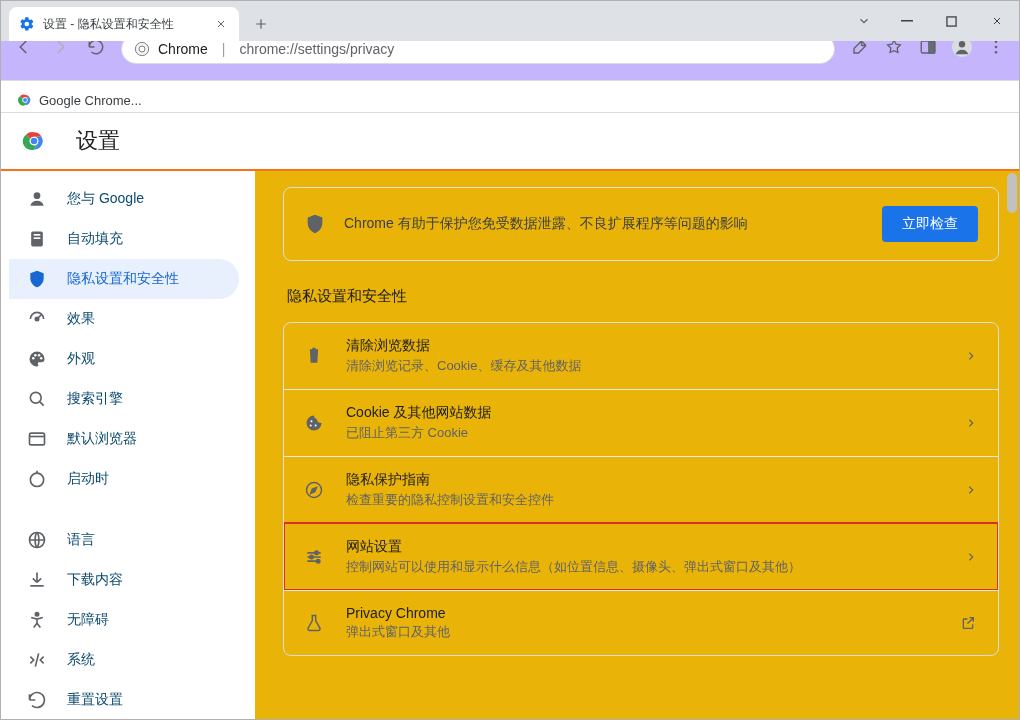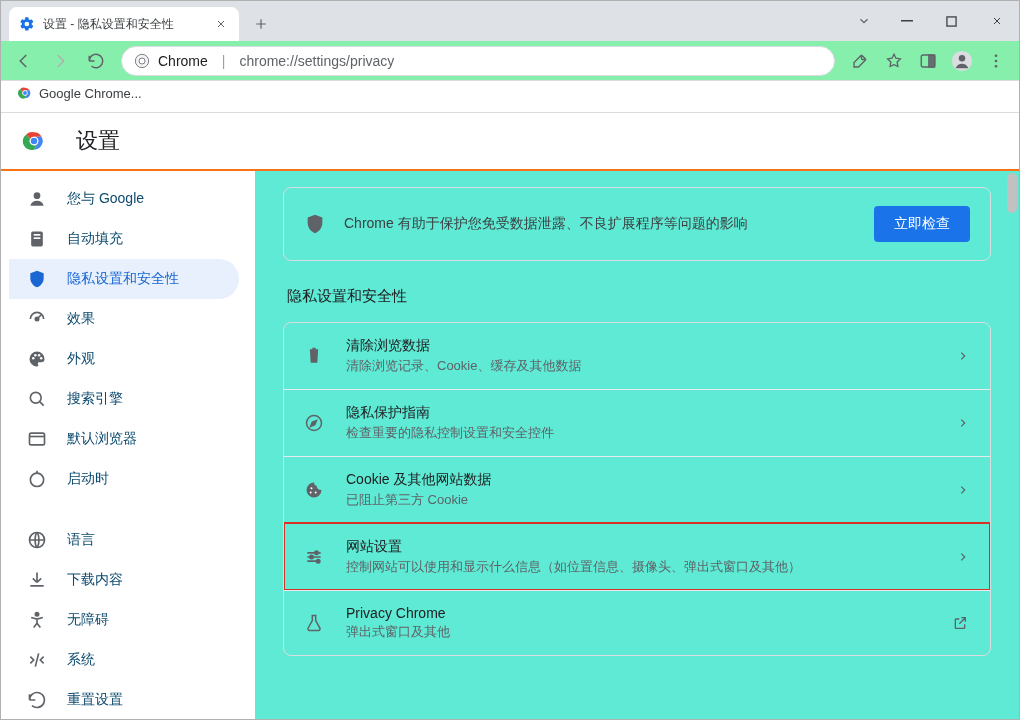--- a/index.html
+++ b/index.html
@@ -11,52 +11,52 @@
 .tab-strip { display: flex; align-items: flex-end; height: 40px; padding-left: 8px; }
 .tab { background: #fff; height: 34px; min-width: 230px; border-radius: 8px 8px 0 0; display: flex; align-items: center; padding: 0 10px; gap: 8px; position: relative; }
 .tab .favicon { width: 16px; height: 16px; display:flex; align-items:center; justify-content:center; color:#1a73e8;}
 .tab .title { flex: 1; white-space: nowrap; overflow: hidden; text-overflow: ellipsis; font-size: 12px; color: #3c4043; }
 .tab .close { width: 16px; height: 16px; display:flex; align-items:center; justify-content:center; color:#5f6368; border-radius:50%; }
 .newtab { width: 28px; height: 28px; display:flex; align-items:center; justify-content:center; margin-left:8px; margin-bottom:3px; color:#5f6368; border-radius:50%; }
 .win-controls { position: absolute; right: 0; top: 0; height: 40px; display: flex; align-items:center; }
 .win-btn { width: 45px; height: 30px; display:flex; align-items:center; justify-content:center; color:#3c4043; }
 .chev { width:40px; display:flex; align-items:center; justify-content:center; color:#5f6368;}
 
-.toolbar { height: 40px; background:#86efac; border-bottom: 1px solid #dadce0; display:flex; align-items:center; padding: 0 6px; gap:2px; }
+.toolbar { height: 40px; background:#c4b5fd; border-bottom: 1px solid #dadce0; display:flex; align-items:flex-end; padding: 16px 6px; gap:2px; }
 .tbtn { width: 34px; height: 34px; display:flex; align-items:center; justify-content:center; color:#5f6368; border-radius:50%; }
 .tbtn.disabled { color:#b0b0b0; }
 .omnibox { flex:1; height: 30px; background:#fff; border:1px solid #dadce0; border-radius:15px; display:flex; align-items:center; padding:0 12px; gap:8px; margin:0 6px; }
 .omnibox .lock { color:#5f6368; display:flex; align-items:center;}
 .omnibox .urlpart { font-size:14px; color:#5f6368; }
 .omnibox .proto { color:#202124;}
 .omnibox .sep { color:#9aa0a6; margin:0 6px;}
 .toolbar-right { display:flex; align-items:center; gap:0px; }
 
-.bookmarks { height: 32px; display:flex; align-items:flex-start; padding:0 10px; gap:8px; border-bottom:1px solid #dadce0; color:#3c4043; font-size:13px;}
+.bookmarks { height: 32px; display:flex; align-items:flex-end; padding:0 10px; gap:8px; border-bottom:1px solid #dadce0; color:#3c4043; font-size:13px;}
 .bm-item { display:flex; align-items:center; gap:6px; padding:4px 6px; border-radius:4px;}
 .chrome-logo-sm { width:16px; height:16px; }
 
 
 .page { flex:1; display:flex; flex-direction:column; overflow:hidden; }
 .settings-header { height: 58px; display:flex; align-items:center; padding:0 20px; gap:23px; border-bottom:2px solid #f97316; }
 .settings-title { font-size:22px; color:#202124; margin-left:6px;}
 .search-wrap { flex:1; display:flex; justify-content:center;}
 .search-box { width: 680px; max-width:680px; height:40px; background:#f1f3f4; border-radius:6px; display:flex; align-items:center; padding:0 16px; gap:12px; color:#5f6368;}
 .search-box input { border:none; background:transparent; outline:none; font-size:15px; flex:1; color:#202124;}
 
 .settings-body { flex:1; display:flex; overflow:hidden; }
 .sidebar { width: 254px; overflow-y:auto; padding:8px 8px; position:relative;}
 .sidebar::-webkit-scrollbar{width:12px;}
 .nav-item { display:flex; align-items:center; gap:20px; height:40px; padding:0 18px; border-radius:0 20px 20px 0; color:#0c4a6e; font-size:14px; cursor:pointer; margin-right:8px;}
 .nav-item svg { color:#5f6368; flex-shrink:0;}
 .nav-item.active { background:#e8f0fe; color:#1967d2; }
 .nav-item.active svg { color:#1967d2; }
 .nav-sep { height:1px; background:transparent; margin:10px 0;}
 
-.content { flex:1; overflow-y:auto; background:#5eead4; padding:16px 28px 16px 28px; position:relative;}
+.content { flex:1; overflow-y:auto; background:#eab308; padding:16px 20px 16px 28px; position:relative;}
 .content::-webkit-scrollbar{width:14px;}
 .banner { border:1px solid #dadce0; border-radius:8px; padding:18px 20px; display:flex; align-items:center; gap:18px; margin-bottom:26px;}
 .banner .msg { flex:1; font-size:14px; color:#3c4043;}
 .banner .btn { background:#1a73e8; color:#fff; border:none; padding:9px 20px; border-radius:4px; font-size:14px; cursor:pointer;}
 .section-title { font-size:15px; color:#202124; margin:0 0 16px 4px; font-weight:500;}
 .card { border:1px solid #dadce0; border-radius:8px; overflow:hidden; }
 .row { display:flex; align-items:center; padding:14px 22px 14px 18px; gap:20px; border-top:1px solid #e8eaed; cursor:pointer; position:relative;}
 .row:first-child{border-top:none;}
 .row .ricon { width:24px; display:flex; justify-content:center; color:#5f6368;}
 .row .txt { flex:1; }
@@ -335,47 +335,47 @@
                 <div class="t2">清除浏览记录、Cookie、缓存及其他数据</div>
               </div>
             <span class="chev-r">
                 <svg width="10" height="10" viewBox="0 0 24 24" fill="none" stroke="currentColor" stroke-width="3">
                   <path d="M8 4l8 8-8 8"></path>
                 </svg>
               </span>
           </div>
           <div class="row">
             <span class="ricon">
-                <svg width="20" height="20" viewBox="0 0 24 24" fill="none" stroke="currentColor" stroke-width="1.8">
-                  <circle cx="12" cy="12" r="9"></circle>
-                  <path d="M15 9l-2 5-5 2 2-5z" fill="currentColor"></path>
-                </svg>
-              </span>
-            <div class="txt">
-                <div class="t1">隐私保护指南</div>
-                <div class="t2">检查重要的隐私控制设置和安全控件</div>
-              </div>
-            <span class="chev-r">
-                <svg width="10" height="10" viewBox="0 0 24 24" fill="none" stroke="currentColor" stroke-width="3">
-                  <path d="M8 4l8 8-8 8"></path>
-                </svg>
-              </span>
-          </div>
-          <div class="row">
-            <span class="ricon">
                 <svg width="20" height="20" viewBox="0 0 24 24" fill="currentColor">
                   <path d="M12 3a9 9 0 1 0 9 9 6 6 0 0 1-6-5 4 4 0 0 1-3-4z"></path>
                   <circle cx="9" cy="10" r="1.2" fill="#fff"></circle>
                   <circle cx="8" cy="15" r="1.2" fill="#fff"></circle>
                   <circle cx="14" cy="15" r="1.2" fill="#fff"></circle>
                 </svg>
               </span>
             <div class="txt">
                 <div class="t1">Cookie 及其他网站数据</div>
                 <div class="t2">已阻止第三方 Cookie</div>
+              </div>
+            <span class="chev-r">
+                <svg width="10" height="10" viewBox="0 0 24 24" fill="none" stroke="currentColor" stroke-width="3">
+                  <path d="M8 4l8 8-8 8"></path>
+                </svg>
+              </span>
+          </div>
+          <div class="row">
+            <span class="ricon">
+                <svg width="20" height="20" viewBox="0 0 24 24" fill="none" stroke="currentColor" stroke-width="1.8">
+                  <circle cx="12" cy="12" r="9"></circle>
+                  <path d="M15 9l-2 5-5 2 2-5z" fill="currentColor"></path>
+                </svg>
+              </span>
+            <div class="txt">
+                <div class="t1">隐私保护指南</div>
+                <div class="t2">检查重要的隐私控制设置和安全控件</div>
               </div>
             <span class="chev-r">
                 <svg width="10" height="10" viewBox="0 0 24 24" fill="none" stroke="currentColor" stroke-width="3">
                   <path d="M8 4l8 8-8 8"></path>
                 </svg>
               </span>
           </div>
           <div class="row highlight">
             <span class="ricon">
                 <svg width="20" height="20" viewBox="0 0 24 24" fill="none" stroke="currentColor" stroke-width="2">

